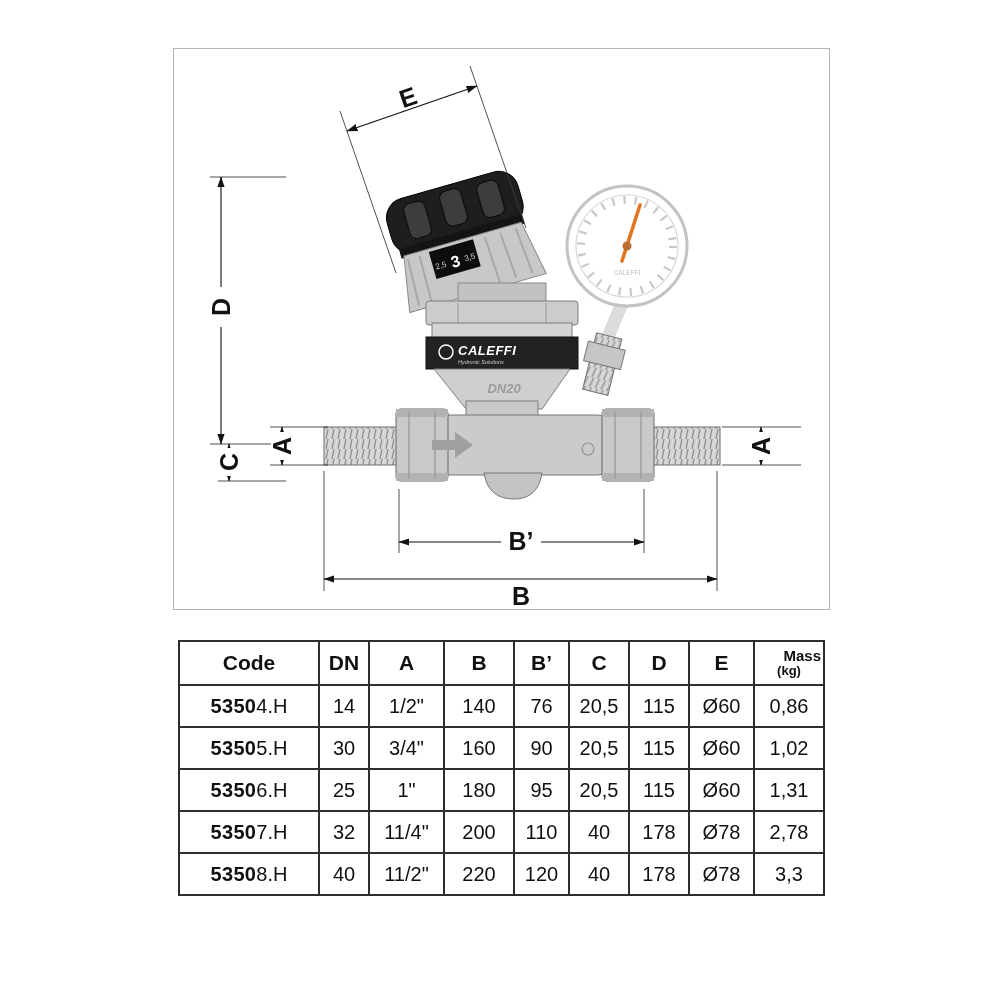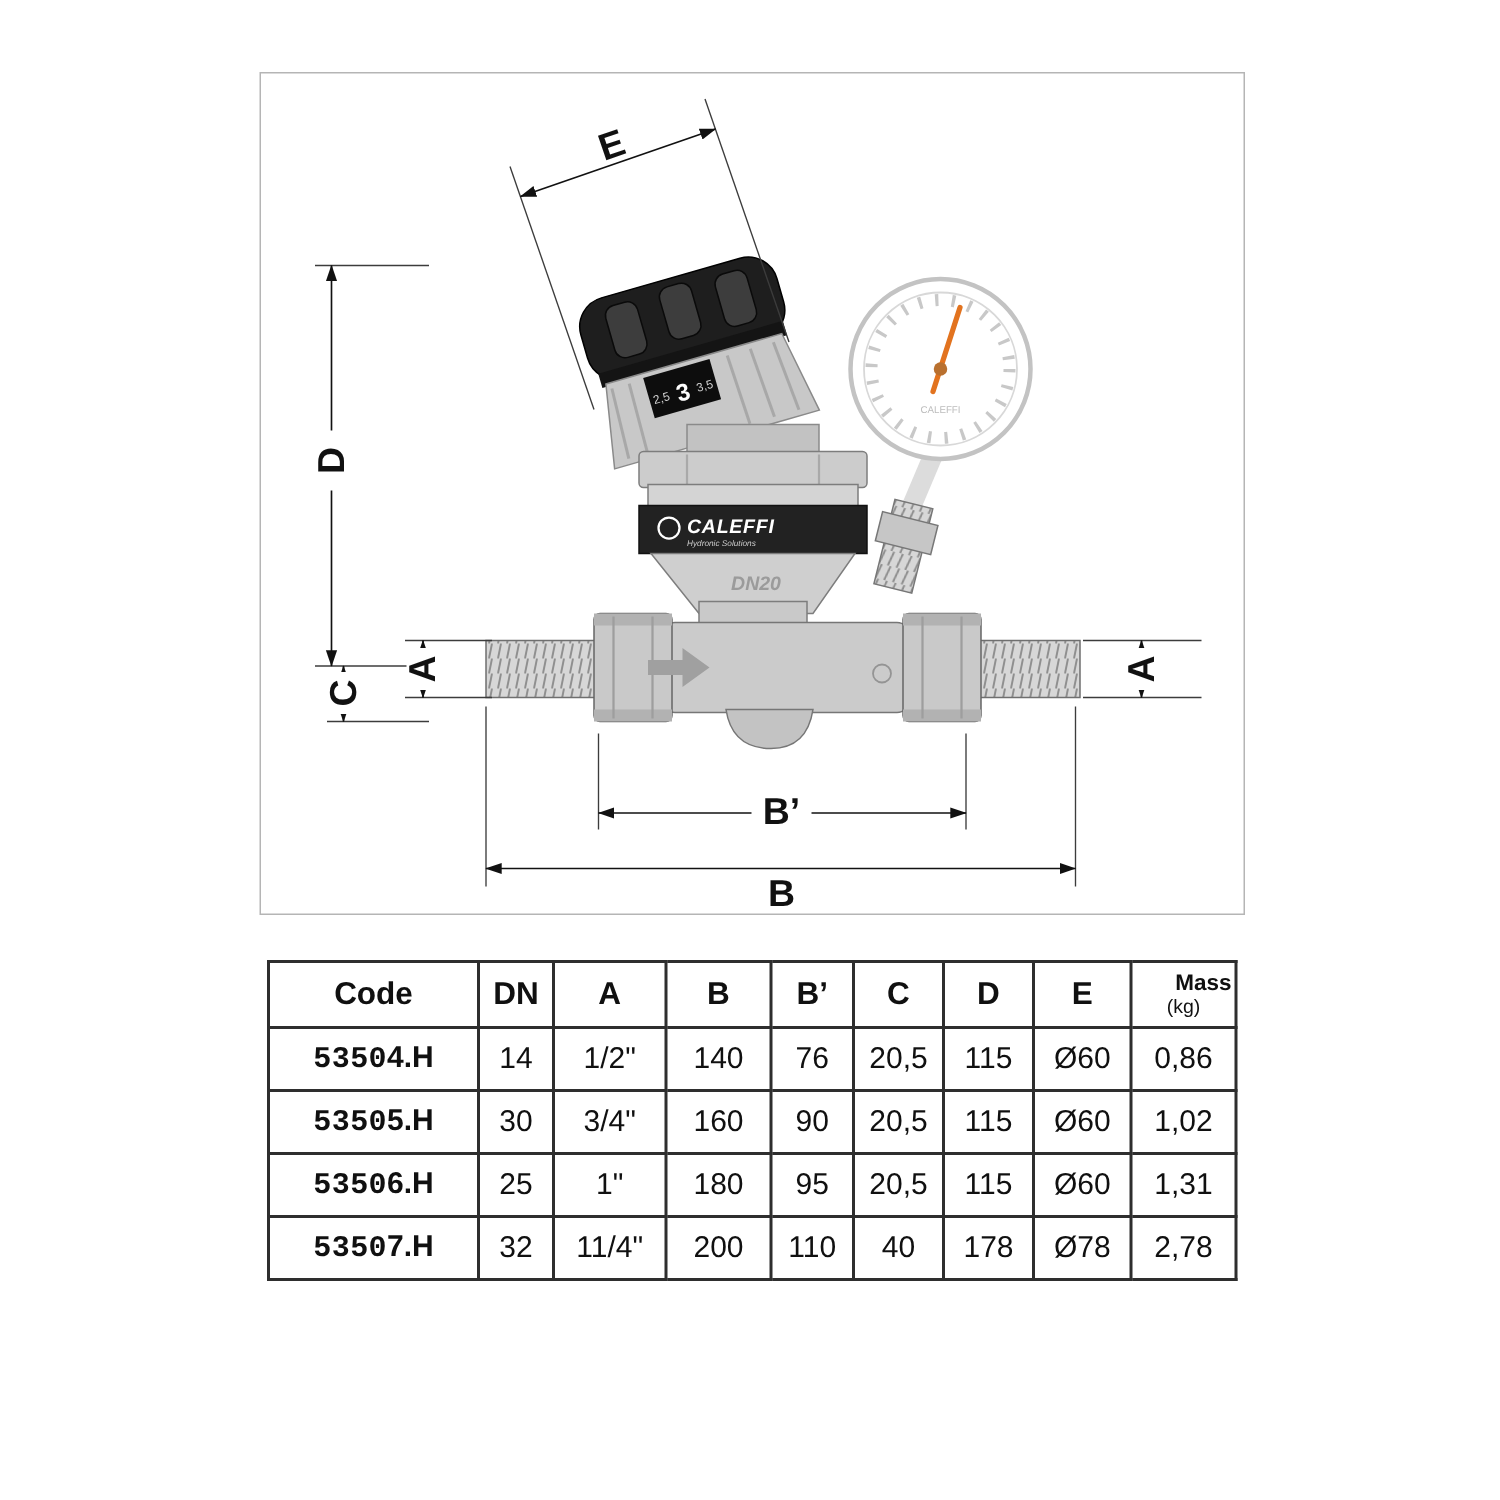--- a/index.html
+++ b/index.html
@@ -7,24 +7,24 @@
   .page { position:relative; width:1000px; height:1000px; background:#fff; overflow:hidden; }
   .frame { position:absolute; left:173px; top:48px; width:657px; height:562px; border:1px solid #b5b5b5; background:#fff; }
   .frame svg { display:block; }
 
   .spec-table { position:absolute; left:178px; top:640px; width:645px; border-collapse:collapse; table-layout:fixed; }
   .spec-table th, .spec-table td {
     border:2px solid #2e2e2e; text-align:center; vertical-align:middle;
     height:42px; font-size:20px; color:#101010; padding:0 2px; background:#fff;
   }
   .spec-table th { font-size:21px; font-weight:bold; height:44px; }
-  .code-bold { font-weight:800; letter-spacing:0.3px;font-family:Liberation Mono, monospace; }
-  .code-rest { font-weight:700; }
+  .code-bold { font-weight:800; letter-spacing:0.3px; }
+  .code-rest { font-weight:400; }
   .mass-top { font-size:15px; font-weight:bold; line-height:16px;text-align:right; }
-  .mass-sub { font-size:13px; font-weight:normal; line-height:14px; }
+  .mass-sub { font-size:13px; font-weight:bold; line-height:14px; }
 
   
   .dim-label { font-family:"Liberation Sans",sans-serif; font-weight:bold; font-size:25px; fill:#111; }
   .brandtxt { font-family:"Liberation Sans",sans-serif; font-weight:bold; font-style:italic; fill:#fff; }
 </style>
 </head>
 <body>
 
 <div class="page">
 
@@ -220,16 +220,27 @@
         <td><span class="code-bold">5350</span><span class="code-rest">7.H</span></td>
         <td>32</td>
         <td>11/4"</td>
         <td>200</td>
         <td>110</td>
         <td>40</td>
         <td>178</td>
         <td>Ø78</td>
         <td>2,78</td>
       </tr>
+      <tr>
+        <td><span class="code-bold">5350</span><span class="code-rest">8.H</span></td>
+        <td>40</td>
+        <td>11/2"</td>
+        <td>220</td>
+        <td>120</td>
+        <td>40</td>
+        <td>178</td>
+        <td>Ø78</td>
+        <td>3,3</td>
+      </tr>
     </tbody>
   </table>
 
 </div>
 
 </body></html>

